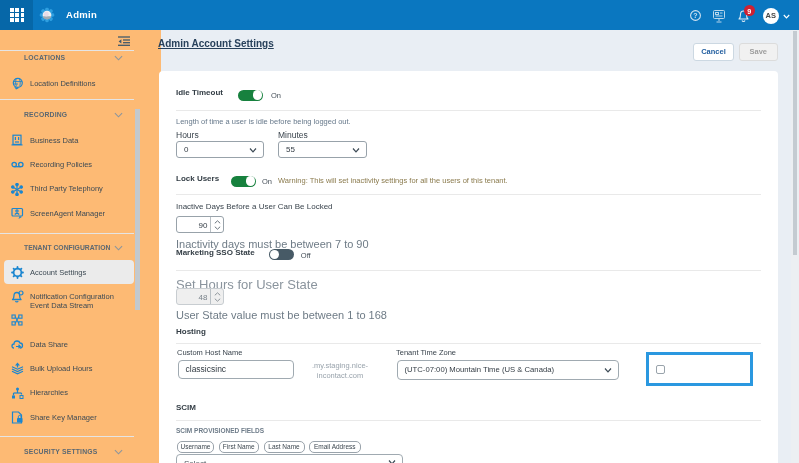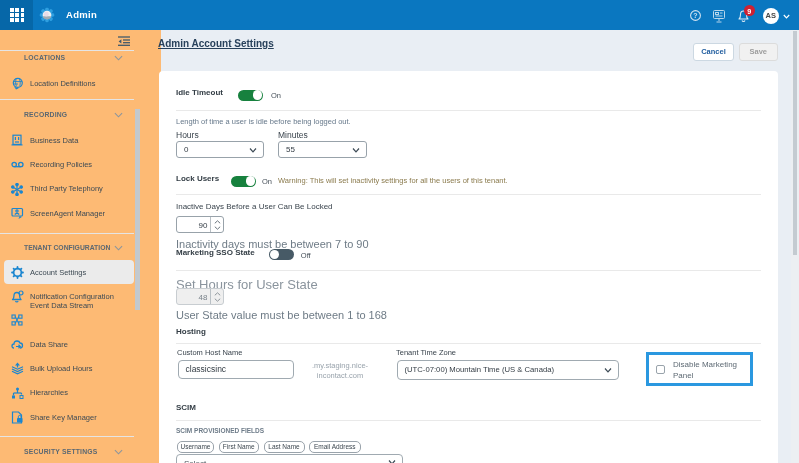--- a/index.html
+++ b/index.html
@@ -357,21 +357,20 @@
 
 <div class="lbl" style="left:396px;top:348px">Tenant Time Zone</div>
 <div class="sel" style="left:396.5px;top:360px;width:222px;height:19.5px;line-height:17.5px;border-radius:4px;border-color:#a0aab1;font-size:7.7px;">(UTC-07:00) Mountain Time (US &amp; Canada)
   <svg class="ch" style="top:7px" width="8" height="5" viewBox="0 0 8 5">
       <path d="M1 0.5 L4 3.8 L7 0.5" fill="none" stroke="#3c4a55" stroke-width="1.2"></path>
     </svg>
 </div>
 
 <div id="mkt">
   <div class="cb"></div>
-  <div class="tx">Disable Marketing Panel</div>
 </div>
 
 <div class="blbl" style="left:176px;top:402.5px">SCIM</div>
 <div class="hr" style="top:419.5px"></div>
 <div class="hint" style="left:176px;top:426.5px;font-size:6.5px;font-weight:bold;color:#6e7c89;letter-spacing:0;">SCIM PROVISIONED FIELDS</div>
 
 <div class="chip" style="left:177px;width:37px">Username</div>
 <div class="chip" style="left:218.5px;width:40.5px">First Name</div>
 <div class="chip" style="left:263.5px;width:41px">Last Name</div>
 <div class="chip" style="left:308.5px;width:52.5px">Email Address</div>

